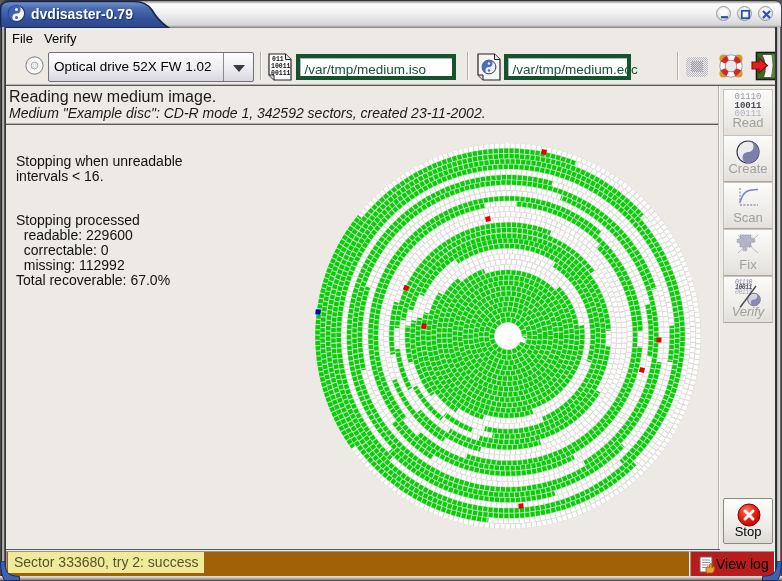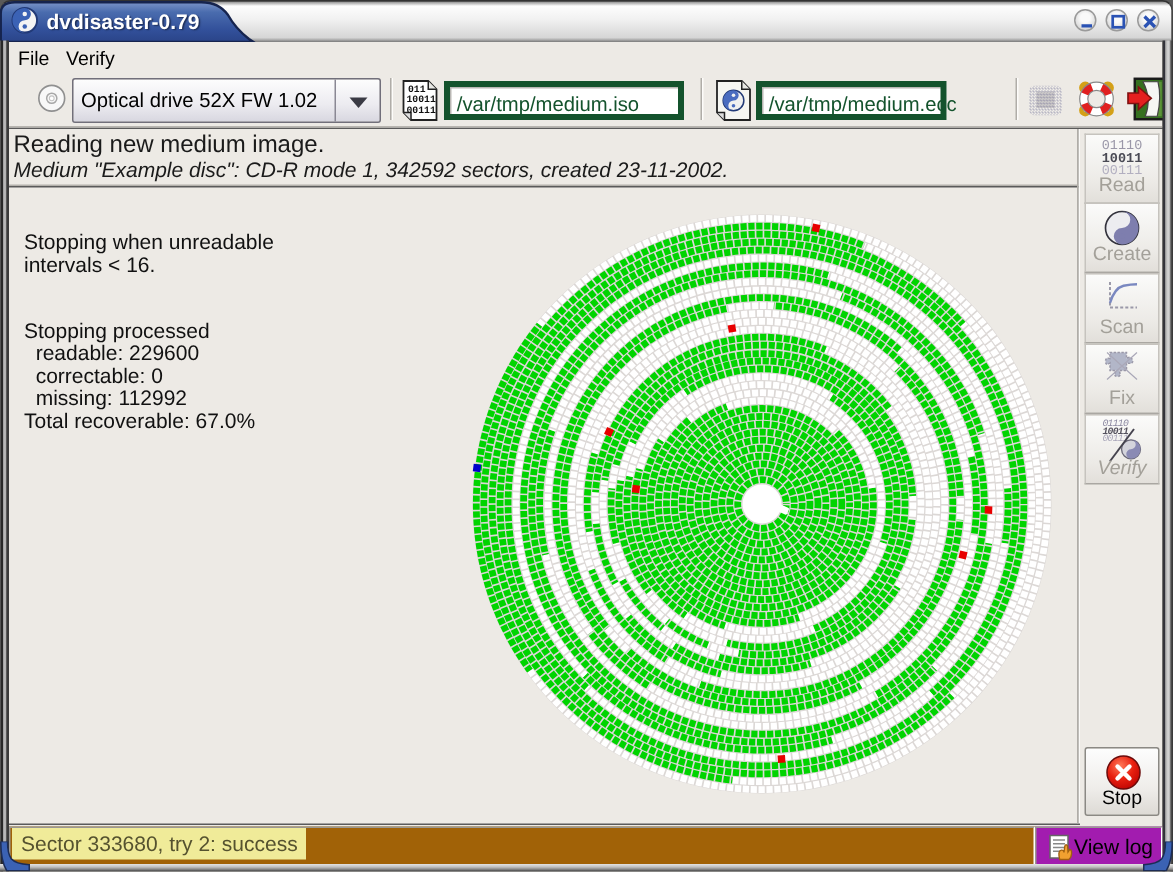--- a/index.html
+++ b/index.html
@@ -50,21 +50,21 @@
 .sbtn .lbl { position:absolute; width:100%; text-align:center; bottom:3px; font-size:13px; color:#a3a099; }
 .sbtn .ico { position:absolute; left:0; top:3px; width:100%; text-align:center; }
 #stopbtn { position:absolute; left:723px; top:498px; width:50px; height:46px;
   background:linear-gradient(#fdfdfd,#efedea 60%,#dddad5); border:1px solid #8b8984; border-radius:2px; }
 #stopbtn .lbl { position:absolute; width:100%; text-align:center; bottom:4px; font-size:13px; color:#000; }
 .digits { font-family:"Liberation Mono", monospace; font-size:9px; line-height:8.5px; color:#9a97a8; }
 
 
 #status { position:absolute; left:6px; top:550px; width:769px; height:28px; background:#edeae5; }
 #stbox1 { position:absolute; left:0px; top:1px; width:684px; height:26px; background:#a16207; border:1px solid #9a9792; border-bottom-color:#fff; border-right-color:#fff; }
-#stbox2 { position:absolute; left:684px; top:1px; width:85px; height:26px; background:#a21caf; border:1px solid #9a9792; border-bottom-color:#fff; border-right-color:#fff; }
+#stbox2 { position:absolute; left:684px; top:1px; width:85px; height:26px; background:#b91c1c; border:1px solid #9a9792; border-bottom-color:#fff; border-right-color:#fff; }
 #yellow { position:absolute; left:1px; top:0px; height:21px; background:#f0eb99; color:#55522f; font-size:14px; line-height:21px; padding:0 6px; }
 #viewlog { position:absolute; left:25px; top:4px; font-size:14px; color:#000; }
 
 
 #frame-l { position:absolute; left:0; top:27px; width:6px; height:554px; background:linear-gradient(90deg,#6a6a6a 0px,#282828 1px,#282828 2px,#9a9a9a 2px,#b8b8b8 3px,#b0b0b0 4px,#6a6a6a 4px,#3a3a3a 5px,#3a3a3a 6px); }
 #frame-r { position:absolute; right:0; top:27px; width:7px; height:554px; background:linear-gradient(90deg,#3a3a3a 0px,#30303a 1.5px,#9a9a9a 2px,#cacaca 3px,#d4d4d4 4.5px,#8a8a8a 5px,#4a4a4a 6px,#333 7px); }
 #frame-b { position:absolute; left:0; top:576px; width:782px; height:5px; background:linear-gradient(#e4e4e4 0px,#c0c0c0 2px,#8a8a8a 3.5px,#3a3a3a 5px); }
 .bluecorner { position:absolute; width:19px; height:19px; }
 </style></head><body>
 <div id="win">

